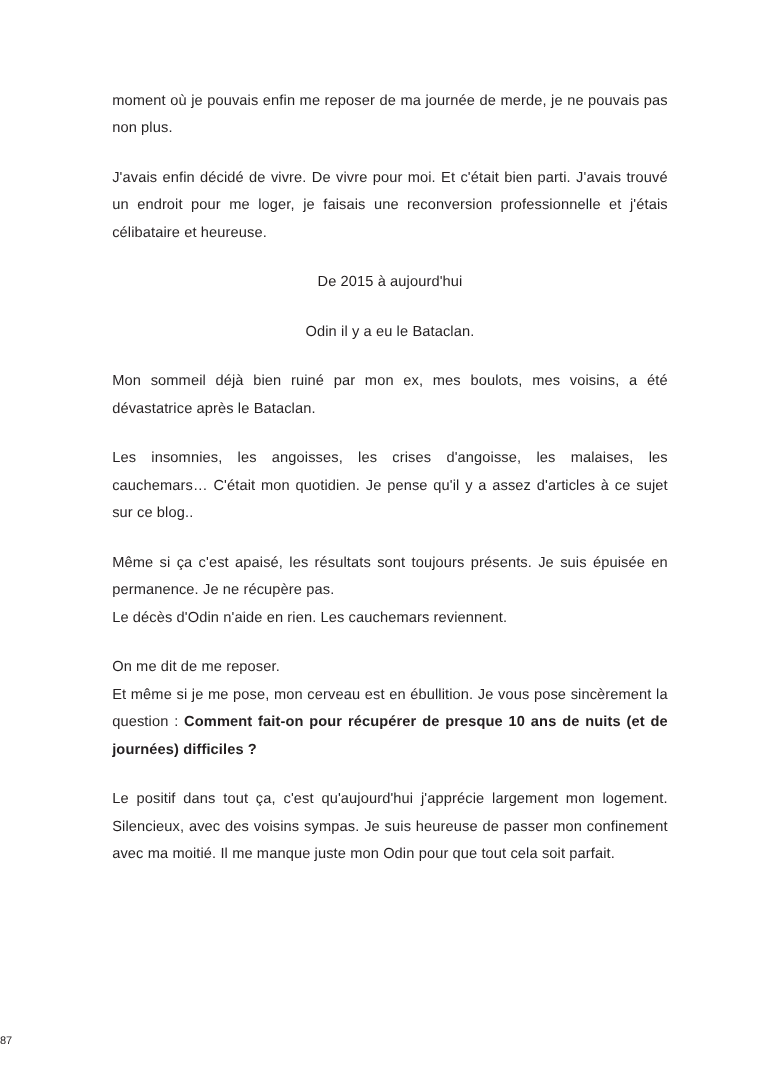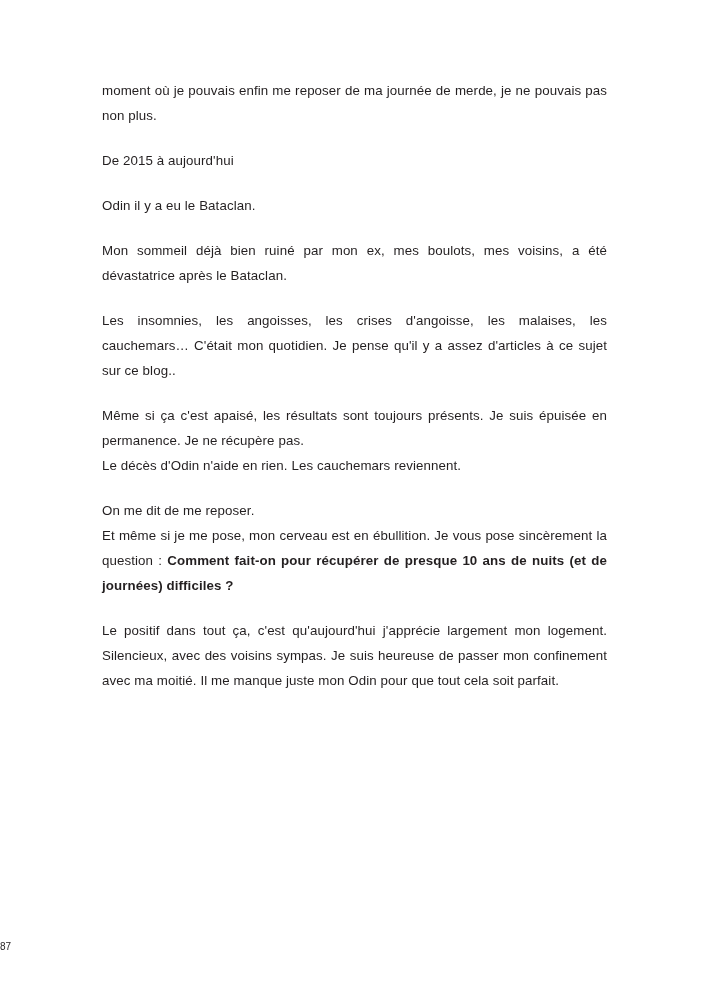--- a/index.html
+++ b/index.html
@@ -36,41 +36,42 @@
     line-height: 25px;
     text-align: justify;
     text-justify: inter-word;
     color: #231f20;
     letter-spacing: 0.1px;
   }
   p.para:last-child {
     margin-bottom: 0;
   }
   p.noj {
-    text-align: left;
+    text-align: center;
   }
   .bold {
     font-weight: bold;
   }
   .page-number {
     position: absolute;
     left: 0;
     top: 941px;
     width: 709px;
     font-size: 10px;
     color: #231f20;
     font-family: "Liberation Sans", sans-serif;
   }
 </style>
 </head>
 <body>
 
 <div class="page">
   <div class="content">
     <p class="para">moment où je pouvais enfin me reposer de ma journée de merde, je ne pouvais pas non plus.</p>
+    <p class="para">J'avais enfin décidé de vivre. De vivre pour moi. Et c'était bien parti. J'avais trouvé un endroit pour me loger, je faisais une reconversion professionnelle et j'étais célibataire et heureuse.</p>
     <p class="para noj">De 2015 à aujourd'hui</p>
     <p class="para noj">Odin il y a eu le Bataclan.</p>
     <p class="para">Mon sommeil déjà bien ruiné par mon ex, mes boulots, mes voisins, a été dévastatrice après le Bataclan.</p>
     <p class="para">Les insomnies, les angoisses, les crises d'angoisse, les malaises, les cauchemars… C'était mon quotidien. Je pense qu'il y a assez d'articles à ce sujet sur ce blog..</p>
     <p class="para">Même si ça c'est apaisé, les résultats sont toujours présents. Je suis épuisée en permanence. Je ne récupère pas.<br>Le décès d'Odin n'aide en rien. Les cauchemars reviennent.</p>
     <p class="para"><span>On me dit de me reposer.<br>Et même si je me pose, mon cerveau est en ébullition. Je vous pose sincèrement la question : </span><span class="bold">Comment fait-on pour récupérer de presque 10 ans de nuits (et de journées) difficiles ?</span></p>
     <p class="para">Le positif dans tout ça, c'est qu'aujourd'hui j'apprécie largement mon logement. Silencieux, avec des voisins sympas. Je suis heureuse de passer mon confinement avec ma moitié. Il me manque juste mon Odin pour que tout cela soit parfait.</p>
   </div>
   <div class="page-number">87</div>
 </div>

